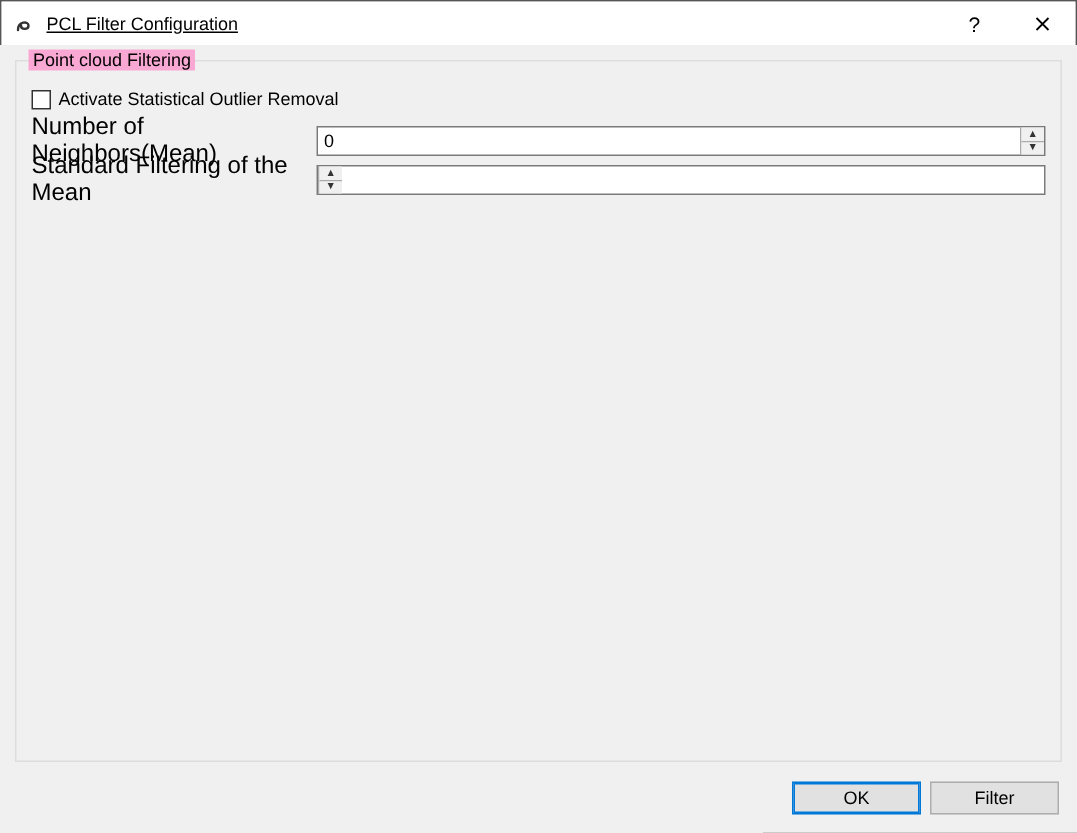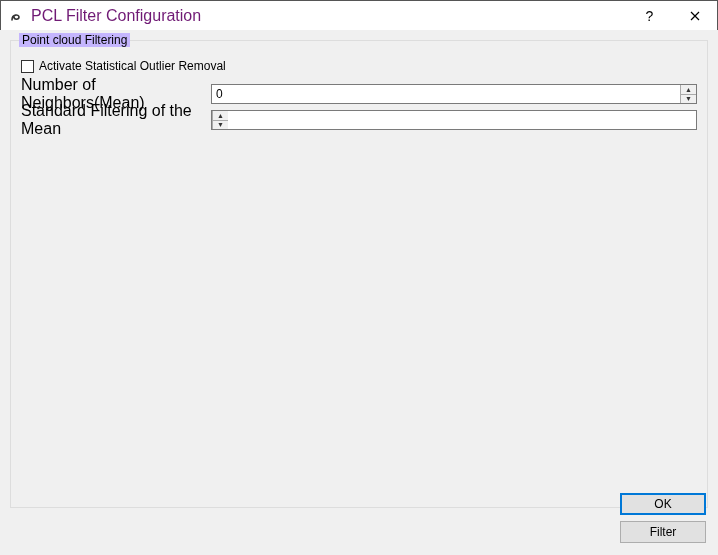--- a/index.html
+++ b/index.html
@@ -24,22 +24,23 @@
     .titlebar-icon {
       width: 16px;
       height: 16px;
       margin-right: 6px;
       display: inline-flex;
       align-items: center;
       justify-content: center;
     }
     .titlebar-title {
       flex: 1;
-      font-size: 16px;
-      color: #701a75;
+      font-size: 12px;
+      color: #000000;
+      text-decoration: underline;
     }
     .titlebar-btn {
       width: 45px;
       height: 30px;
       display: flex;
       align-items: center;
       justify-content: center;
       font-size: 13px;
       color: #000;
       background: transparent;
@@ -59,21 +60,21 @@
       position: relative;
       border: 1px solid #ddd;
       padding: 12px 10px 10px 10px;
       height: 468px;
       margin-bottom: 8px;
     }
     .groupbox-title {
       position: absolute;
       top: -8px;
       left: 8px;
-      background: #c4b5fd;
+      background: #f9a8d4;
       padding: 0 3px;
       font-size: 12px;
       color: #000;
     }
     .checkbox-row {
       display: flex;
       align-items: flex-end;
       margin: 6px 0 10px 0;
     }
     .checkbox-box {
@@ -131,21 +132,20 @@
       user-select: none;
     }
     .spinbox-btn:first-child { border-bottom: 1px solid #aaa; }
     
     .button-row {
       position: absolute;
       right: 12px;
       bottom: 12px;
       display: flex;
       gap: 6px;
-      flex-direction: column;
     }
     .btn {
       min-width: 86px;
       height: 22px;
       font-size: 12px;
       font-family: inherit;
       background: #e1e1e1;
       border: 1px solid #adadad;
       cursor: pointer;
       padding: 0 10px;

